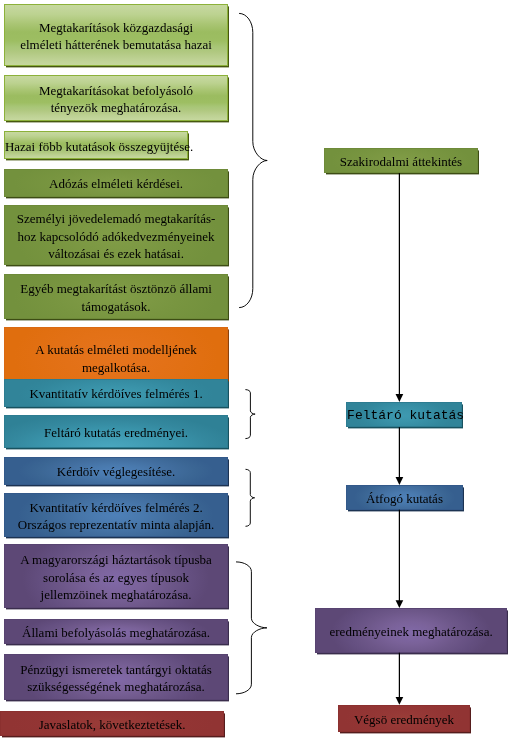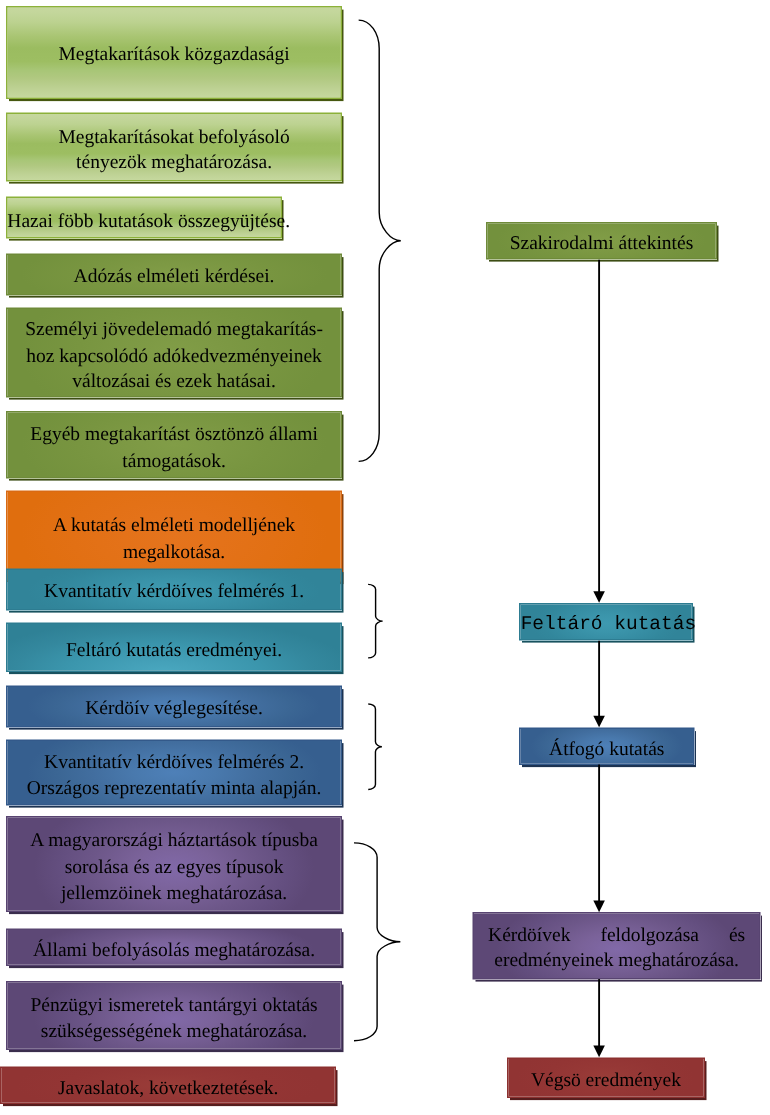--- a/index.html
+++ b/index.html
@@ -58,20 +58,21 @@
   }
   svg.overlay{position:absolute;left:0;top:0;width:513px;height:743px;overflow:visible;}
 </style>
 </head>
 <body>
 
 <div id="stage">
     <div class="node t-green-light" style="left: 3.9px; top: 4.2px; width: 224.3px; height: 61.8px;">
       <div style="width: 100%;">
         <span class="lbl">Megtakarítások közgazdasági</span>
+        <span class="lbl">elméleti hátterének bemutatása hazai</span>
       </div>
     </div>
     <div class="node t-green-light" style="left: 3.9px; top: 75.2px; width: 224.3px; height: 46px;">
       <div style="width: 100%;">
         <span class="lbl">Megtakarításokat befolyásoló</span>
         <span class="lbl">tényezök meghatározása.</span>
       </div>
     </div>
     <div class="node t-green-light" style="left: 3.9px; top: 131.2px; width: 184px; height: 28.3px;">
       <div style="width: 100%;">
@@ -156,21 +157,20 @@
         <span class="lbl">Feltáró kutatás</span>
       </div>
     </div>
     <div class="node t-blue" style="left: 346px; top: 484.9px; width: 117px; height: 24.8px;">
       <div style="width: 100%;">
         <span class="lbl">Átfogó kutatás</span>
       </div>
     </div>
     <div class="node t-purple" style="left: 315.1px; top: 608.1px; width: 191.7px; height: 44.6px; padding: 2px 9px 0px 9.3px;">
       <div style="width: 100%;">
-        <span class="lbl just">Kérdöívek feldolgozása és</span>
         <span class="lbl">eredményeinek meghatározása.</span>
       </div>
     </div>
     <div class="node t-red" style="left: 338px; top: 704.8px; width: 131.9px; height: 27px; justify-content: center;">
       <div style="width: 100%;">
         <span class="lbl">Végsö eredmények</span>
       </div>
     </div>
     <svg class="overlay" viewBox="0 0 513 743">
       <path d="M 239.1 13.4 C 246.66651000000002 13.4 252.8 21.9063 252.8 32.4 L 252.8 141.5 C 252.8 151.9937 260.75312 160.5 267.2 160.5 C 260.75312 160.5 252.8 169.0063 252.8 179.5 L 252.8 288.6 C 252.8 299.0937 246.66651000000002 307.6 239.1 307.6" fill="none" stroke="#000000" stroke-width="0.95"></path>

